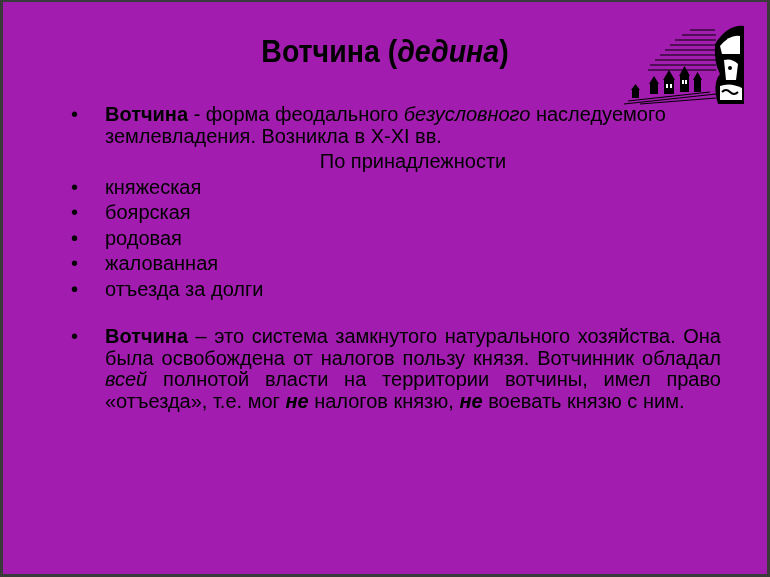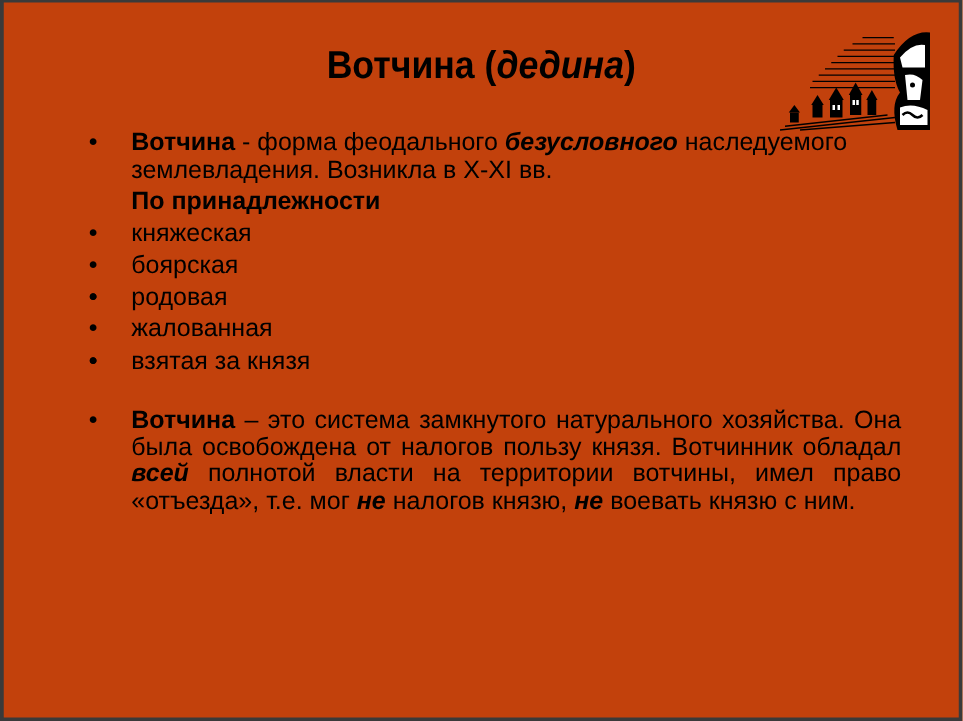--- a/index.html
+++ b/index.html
@@ -10,21 +10,21 @@
       color: #000;
     }
     .slide {
       position: relative;
       width: 770px; height: 577px;
       box-sizing: border-box;
       border-top: 2px solid #3a3a3a;
       border-left: 3px solid #3a3a3a;
       border-right: 3px solid #3a3a3a;
       border-bottom: 3px solid #3a3a3a;
-      background: #c2410c;
+      background: #a21caf;
     }
     .title {
       position: absolute; left: 0; right: 0; top: 32px;
       text-align: center;
       font-size: 31px; font-weight: normal;
       letter-spacing: 0px;
       transform: scaleX(0.92);
     }
     .title .normal { font-weight: bold; }
     .title .paren { font-weight: bold; }
@@ -38,27 +38,27 @@
     }
     .bullet {
       position: relative; padding-left: 34px;
       margin: 0 0 4px 0;
     }
     .bullet .dot {
       position: absolute; left: 0; top: 0;
       width: 20px; text-align: left;
     }
     .section-head {
-      text-align: left; font-weight: bold;
+      text-align: center; font-weight: normal;
       margin: 0 0 4px 0; padding-left: 34px;
     }
     .spacer { height: 22px; }
     .justify { text-align: justify; text-align-last: left; }
     b { font-weight: bold; }
-    i { font-style: italic; font-weight: bold; }
+    i { font-style: italic; }
   </style>
 </head>
 <body>
 
 <div class="slide">
 
   <div class="title">
     <span class="normal">Вотчина</span><span class="paren"> (</span><em>дедина</em><span class="paren">)</span>
   </div>
 
@@ -139,21 +139,21 @@
     </div>
     <div class="bullet">
       <span class="dot">•</span>
       <span>жалованная</span>
     </div>
     <div class="bullet">
       <span class="dot">•</span>
     </div>
     <div class="bullet">
       <span class="dot">•</span>
-      <span>взятая за князя</span>
+      <span>отъезда за долги</span>
     </div>
 
     <div class="spacer"></div>
 
     <div class="bullet justify">
       <span class="dot">•</span>
       <b>Вотчина</b><span> – это система замкнутого натурального хозяйства. Она  была освобождена от налогов пользу князя. Вотчинник обладал </span><i>всей</i><span> полнотой власти на территории вотчины, имел право «отъезда», т.е. мог </span><b><i>не</i></b><span> налогов князю, </span><b><i>не</i></b><span> воевать князю с ним.</span>
     </div>
 
   </div>

